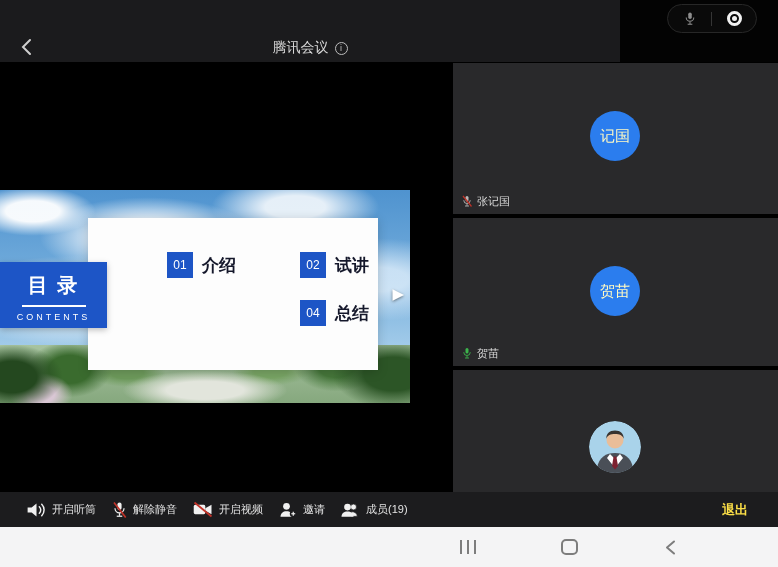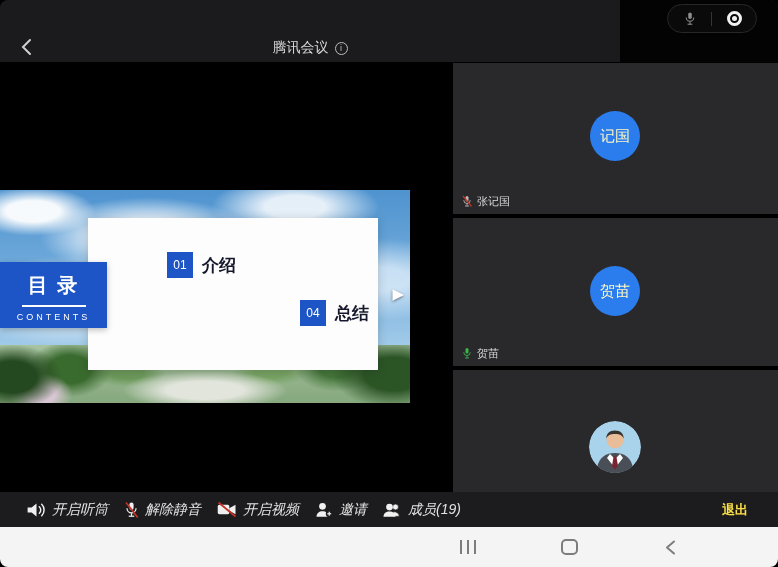--- a/index.html
+++ b/index.html
@@ -1,20 +1,19 @@
 <!DOCTYPE html>
 <html><head>
 <meta charset="utf-8">
 <style>
   html,body { margin:0; padding:0; background:#000; }
   * { box-sizing:border-box; }
   .screen {
     position:relative; width:778px; height:567px; overflow:hidden; background:#000;
     font-family:"Liberation Sans","DejaVu Sans",sans-serif;
-    border-radius:8px;
   }
 
   
   .topbar { position:absolute; left:0; top:0; width:778px; height:62px; background:#1b1b1d; }
   .topbar-cutout { position:absolute; right:0; top:0; width:158px; height:62px; background:#030303; }
   .status-pill {
     position:absolute; top:4px; right:21px; width:90px; height:29px;
     background:#0a0a0a; border:1px solid #272727; border-radius:15px;
     display:flex; align-items:center; justify-content:space-evenly;
   }
@@ -82,21 +81,21 @@
   .avatar { position:absolute; left:137px; top:48px; width:50px; height:50px; border-radius:50%;
     background:#2b7dee; color:#fef9c3; font-size:15px;
     display:flex; align-items:center; justify-content:center; }
   .avatar.photo { left:136px; top:51px; width:52px; height:52px; background:none; overflow:hidden; }
   .name-tag { position:absolute; left:8px; bottom:5px; display:flex; align-items:center; gap:4px;
     color:#dcdcdc; font-size:11px; }
 
   
   .toolbar { position:absolute; left:0; top:492px; width:778px; height:35px; background:#1c1c1e;
     display:flex; align-items:center; gap:15px; padding-left:26px; }
-  .tool-btn { display:flex; align-items:center; gap:5px; color:#e3e3e3; font-size:14px; cursor:pointer;font-style:italic; }
+  .tool-btn { display:flex; align-items:center; gap:5px; color:#e3e3e3; font-size:11px; cursor:pointer; }
   .exit-btn { position:absolute; right:30px; top:0; height:35px; line-height:35px;
     color:#fde047; font-size:13px; font-weight:bold; cursor:pointer; }
 
   
   .navbar { position:absolute; left:0; top:527px; width:778px; height:40px; background:#f4f4f5; }
   .nav-recents { position:absolute; left:460px; top:13px; display:flex; gap:5px; cursor:pointer; }
   .nav-recents span { width:2px; height:14px; background:#7d7d7d; }
   .nav-home { position:absolute; left:561px; top:12px; width:17px; height:16px;
     border:2px solid #7d7d7d; border-radius:5px; cursor:pointer; }
   .nav-back { position:absolute; left:665px; top:13px; cursor:pointer; }
@@ -136,20 +135,24 @@
   <div class="stage">
     <div class="slide">
       <div class="sky"></div>
       <div class="ground"></div>
       <div class="toc-card"></div>
 
       <div class="toc-item i1">
         <span class="num-badge">01</span>
         <span class="item-label">介绍</span>
       </div>
+      <div class="toc-item i2">
+        <span class="num-badge">02</span>
+        <span class="item-label">试讲</span>
+      </div>
       <div class="toc-item i4">
         <span class="num-badge">04</span>
         <span class="item-label">总结</span>
       </div>
 
       <div class="toc-banner">
         <div class="toc-title">目 录</div>
         <div class="toc-divider"></div>
         <div class="toc-subtitle">CONTENTS</div>
       </div>

